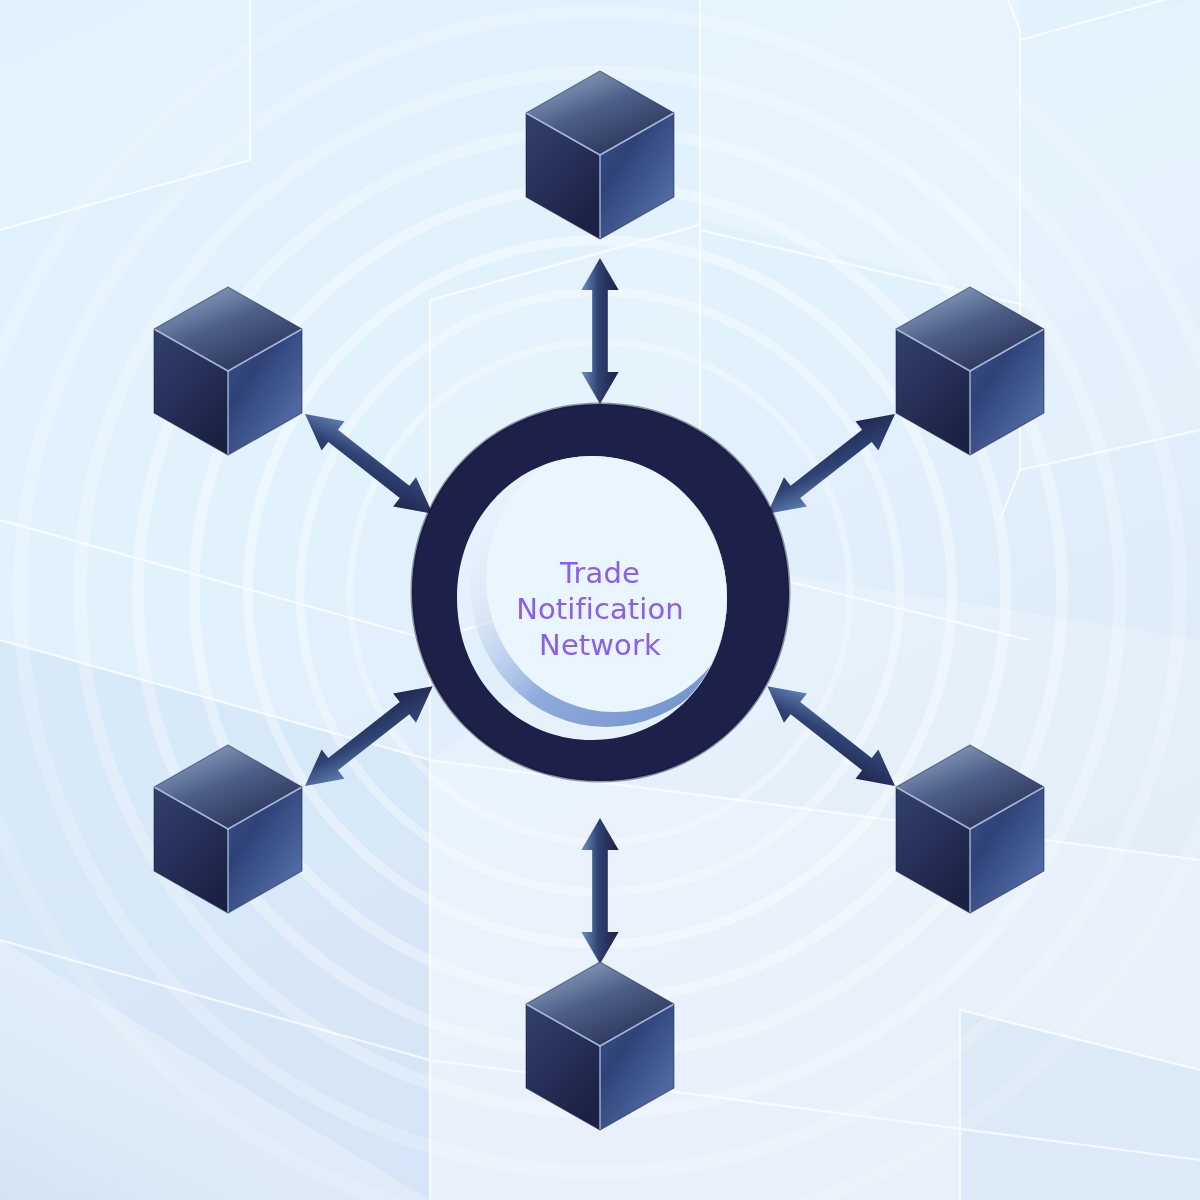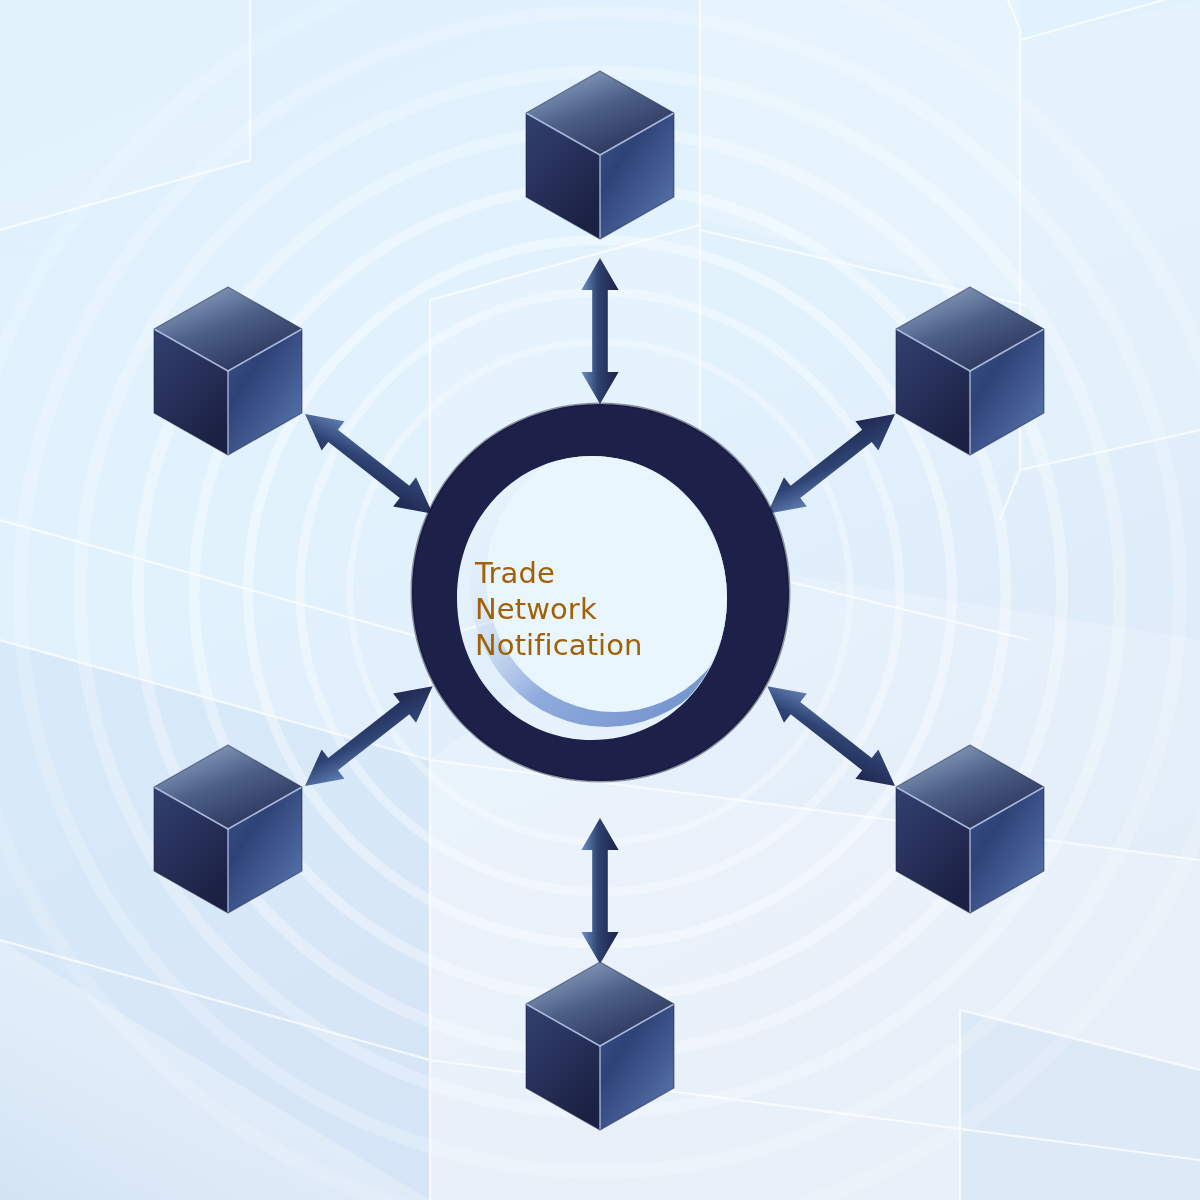--- a/index.html
+++ b/index.html
@@ -24,26 +24,26 @@
     top: 0;
     width: 1200px;
     height: 1200px;
     display: block;
   }
   .center-label {
     position: absolute;
     left: 475px;
     top: 555px;
     width: 250px;
-    text-align: left;
+    text-align: center;
     font-family: "DejaVu Sans", sans-serif;
     font-size: 29px;
     line-height: 36px;
     font-weight: 400;
-    color: #a16207;
+    color: #8b5cf6;
     letter-spacing: 0.1px;
     user-select: none;
     pointer-events: none;
   }
   .center-label div { white-space: nowrap; }
 </style>
 </head>
 <body>
 
 <div id="stage">
@@ -215,22 +215,22 @@
     <g clip-path="url(#holeClip)">
       <ellipse cx="606" cy="584" rx="136" ry="143" fill="url(#ringInnerGrad)"></ellipse>
       <ellipse cx="614" cy="578" rx="128" ry="134" fill="#eaf6fe"></ellipse>
     </g>
 
     <path fill="none" stroke="#141733" stroke-opacity="0.45" stroke-width="3" d="M600,404 C706,404 789,485 789,592 C789,700 706,781 600,781 C494,781 412,700 412,592 C412,485 494,404 600,404 Z"></path>
   </svg>
 
   <div class="center-label">
     <div>Trade</div>
+    <div>Notification</div>
     <div>Network</div>
-    <div>Notification</div>
   </div>
 
   <svg class="layer" viewBox="0 0 1200 1200">
     <defs>
       <linearGradient id="cubeTop" x1="0.15" y1="0" x2="0.85" y2="1">
         <stop offset="0%" stop-color="#94a9c9"></stop>
         <stop offset="45%" stop-color="#4d5f87"></stop>
         <stop offset="100%" stop-color="#222a51"></stop>
       </linearGradient>
       <linearGradient id="cubeLeft" x1="0" y1="0" x2="0.6" y2="1">

